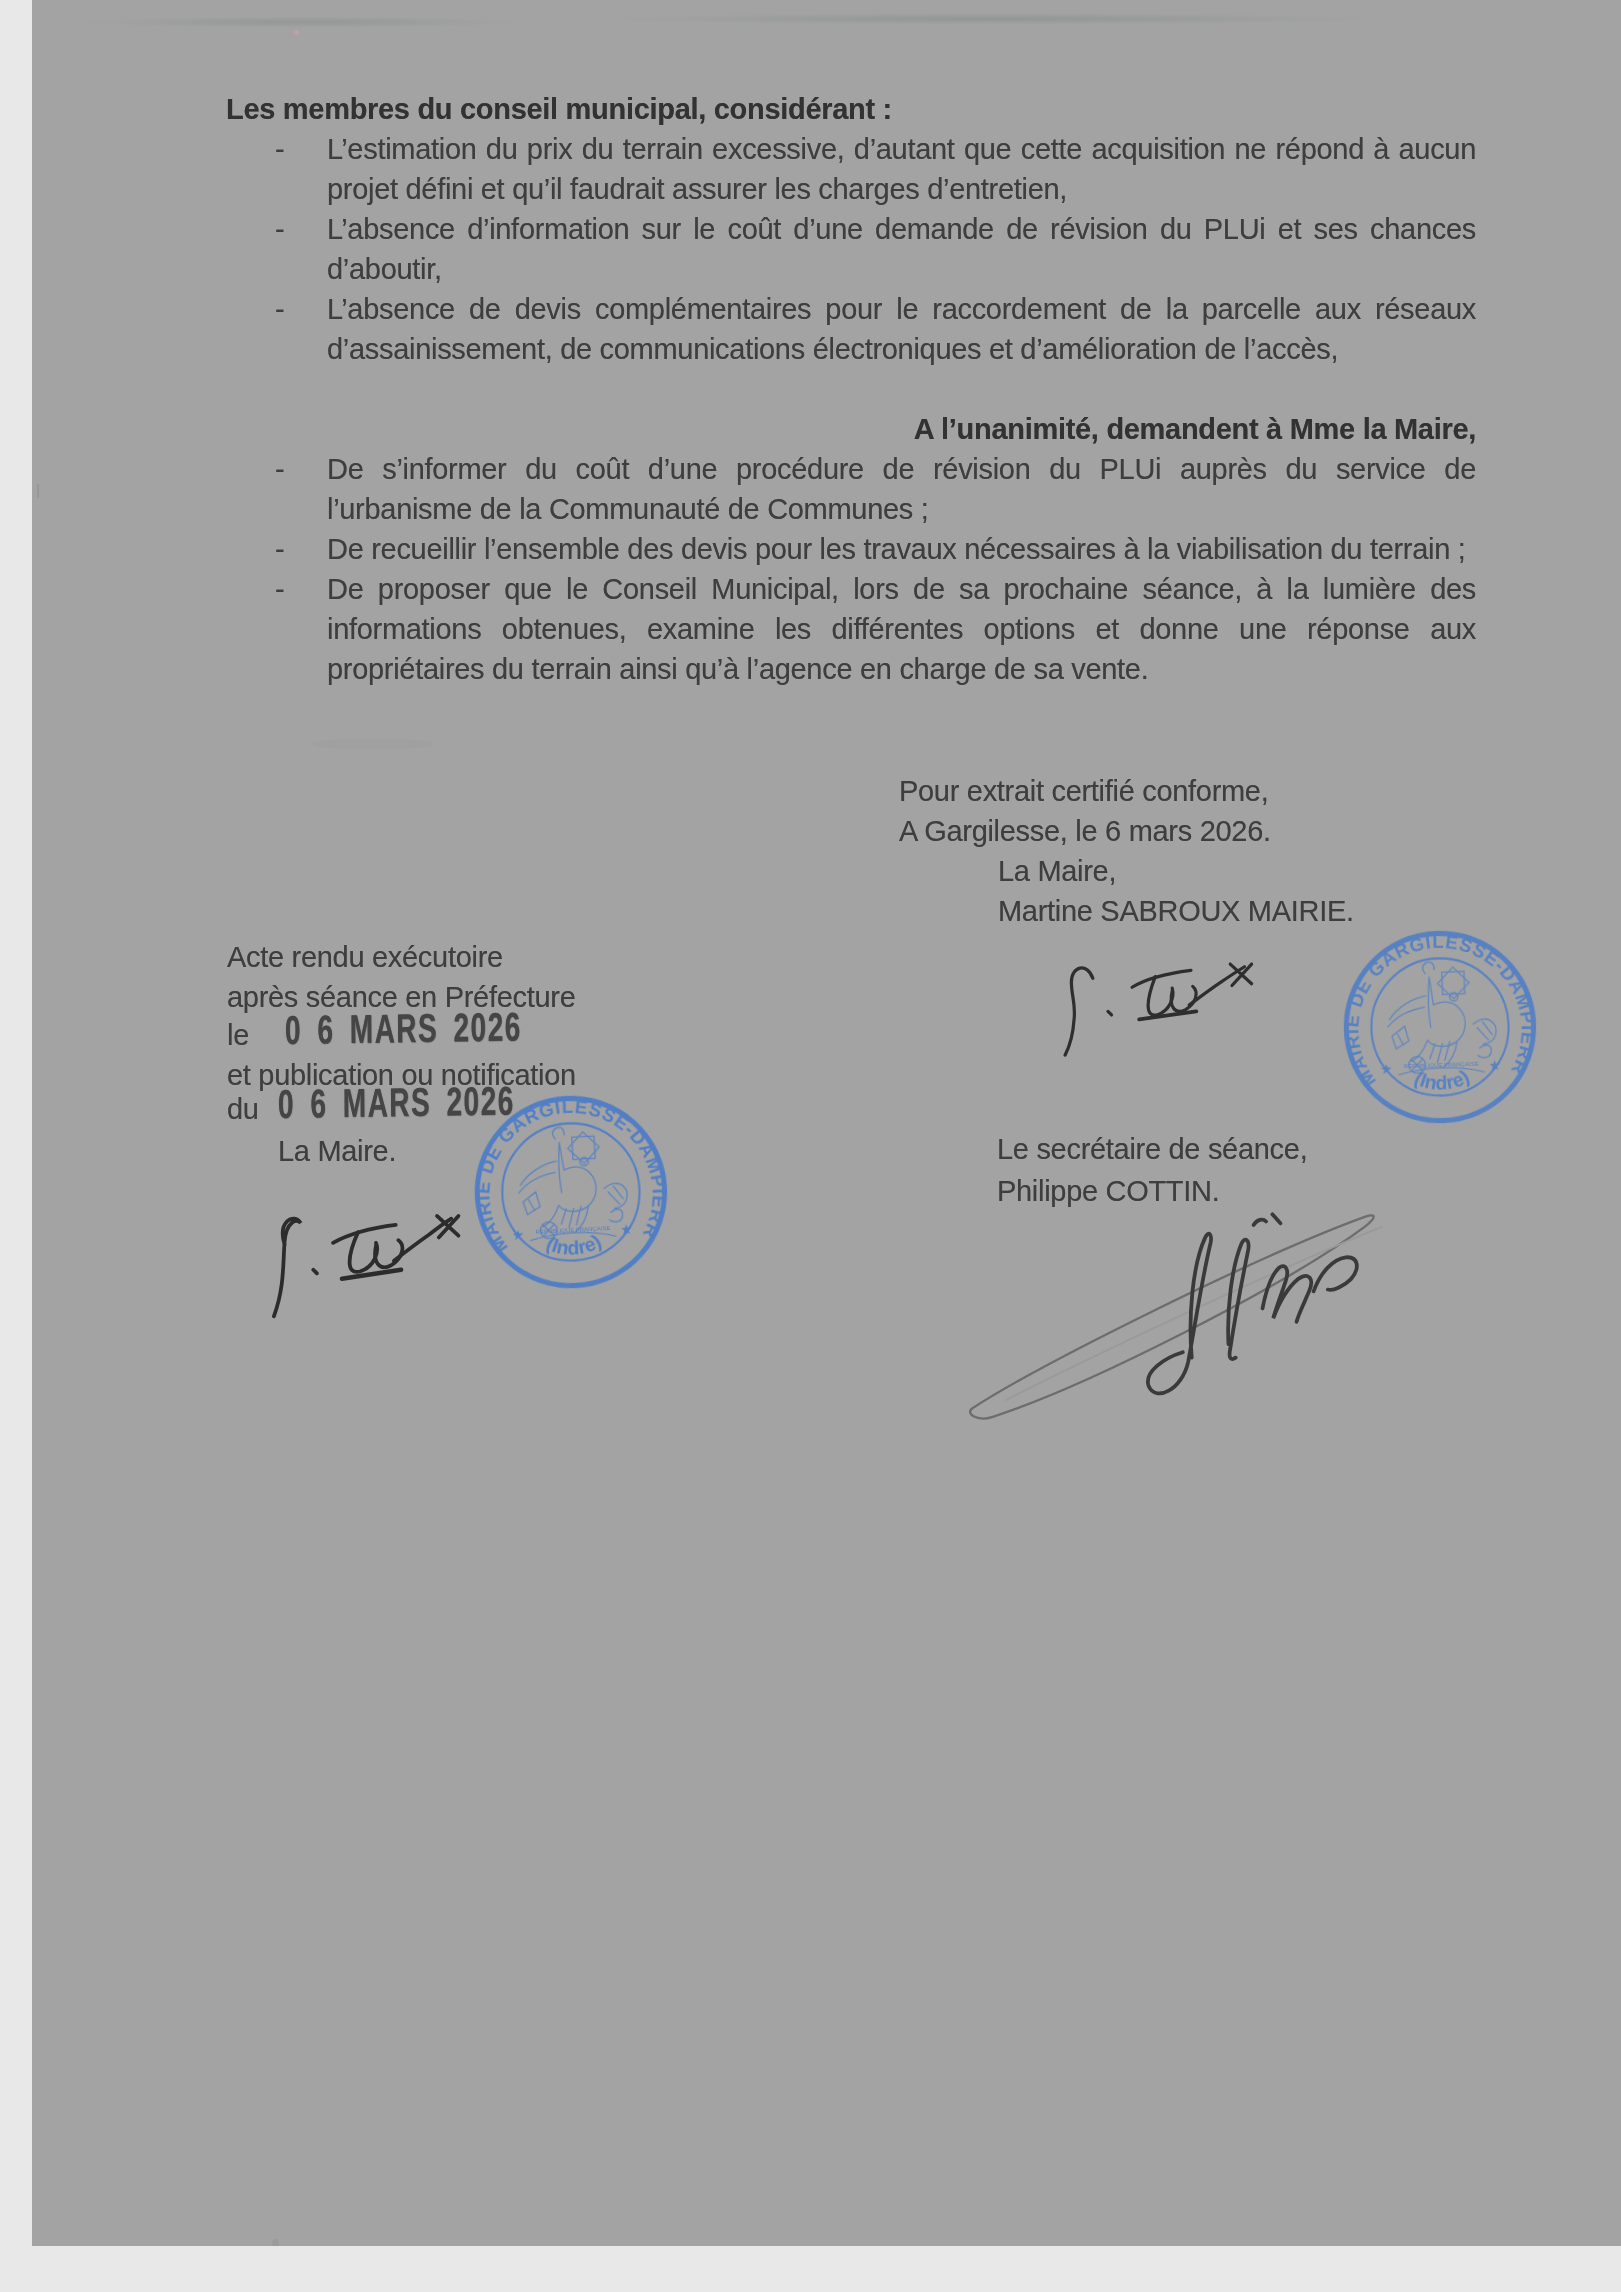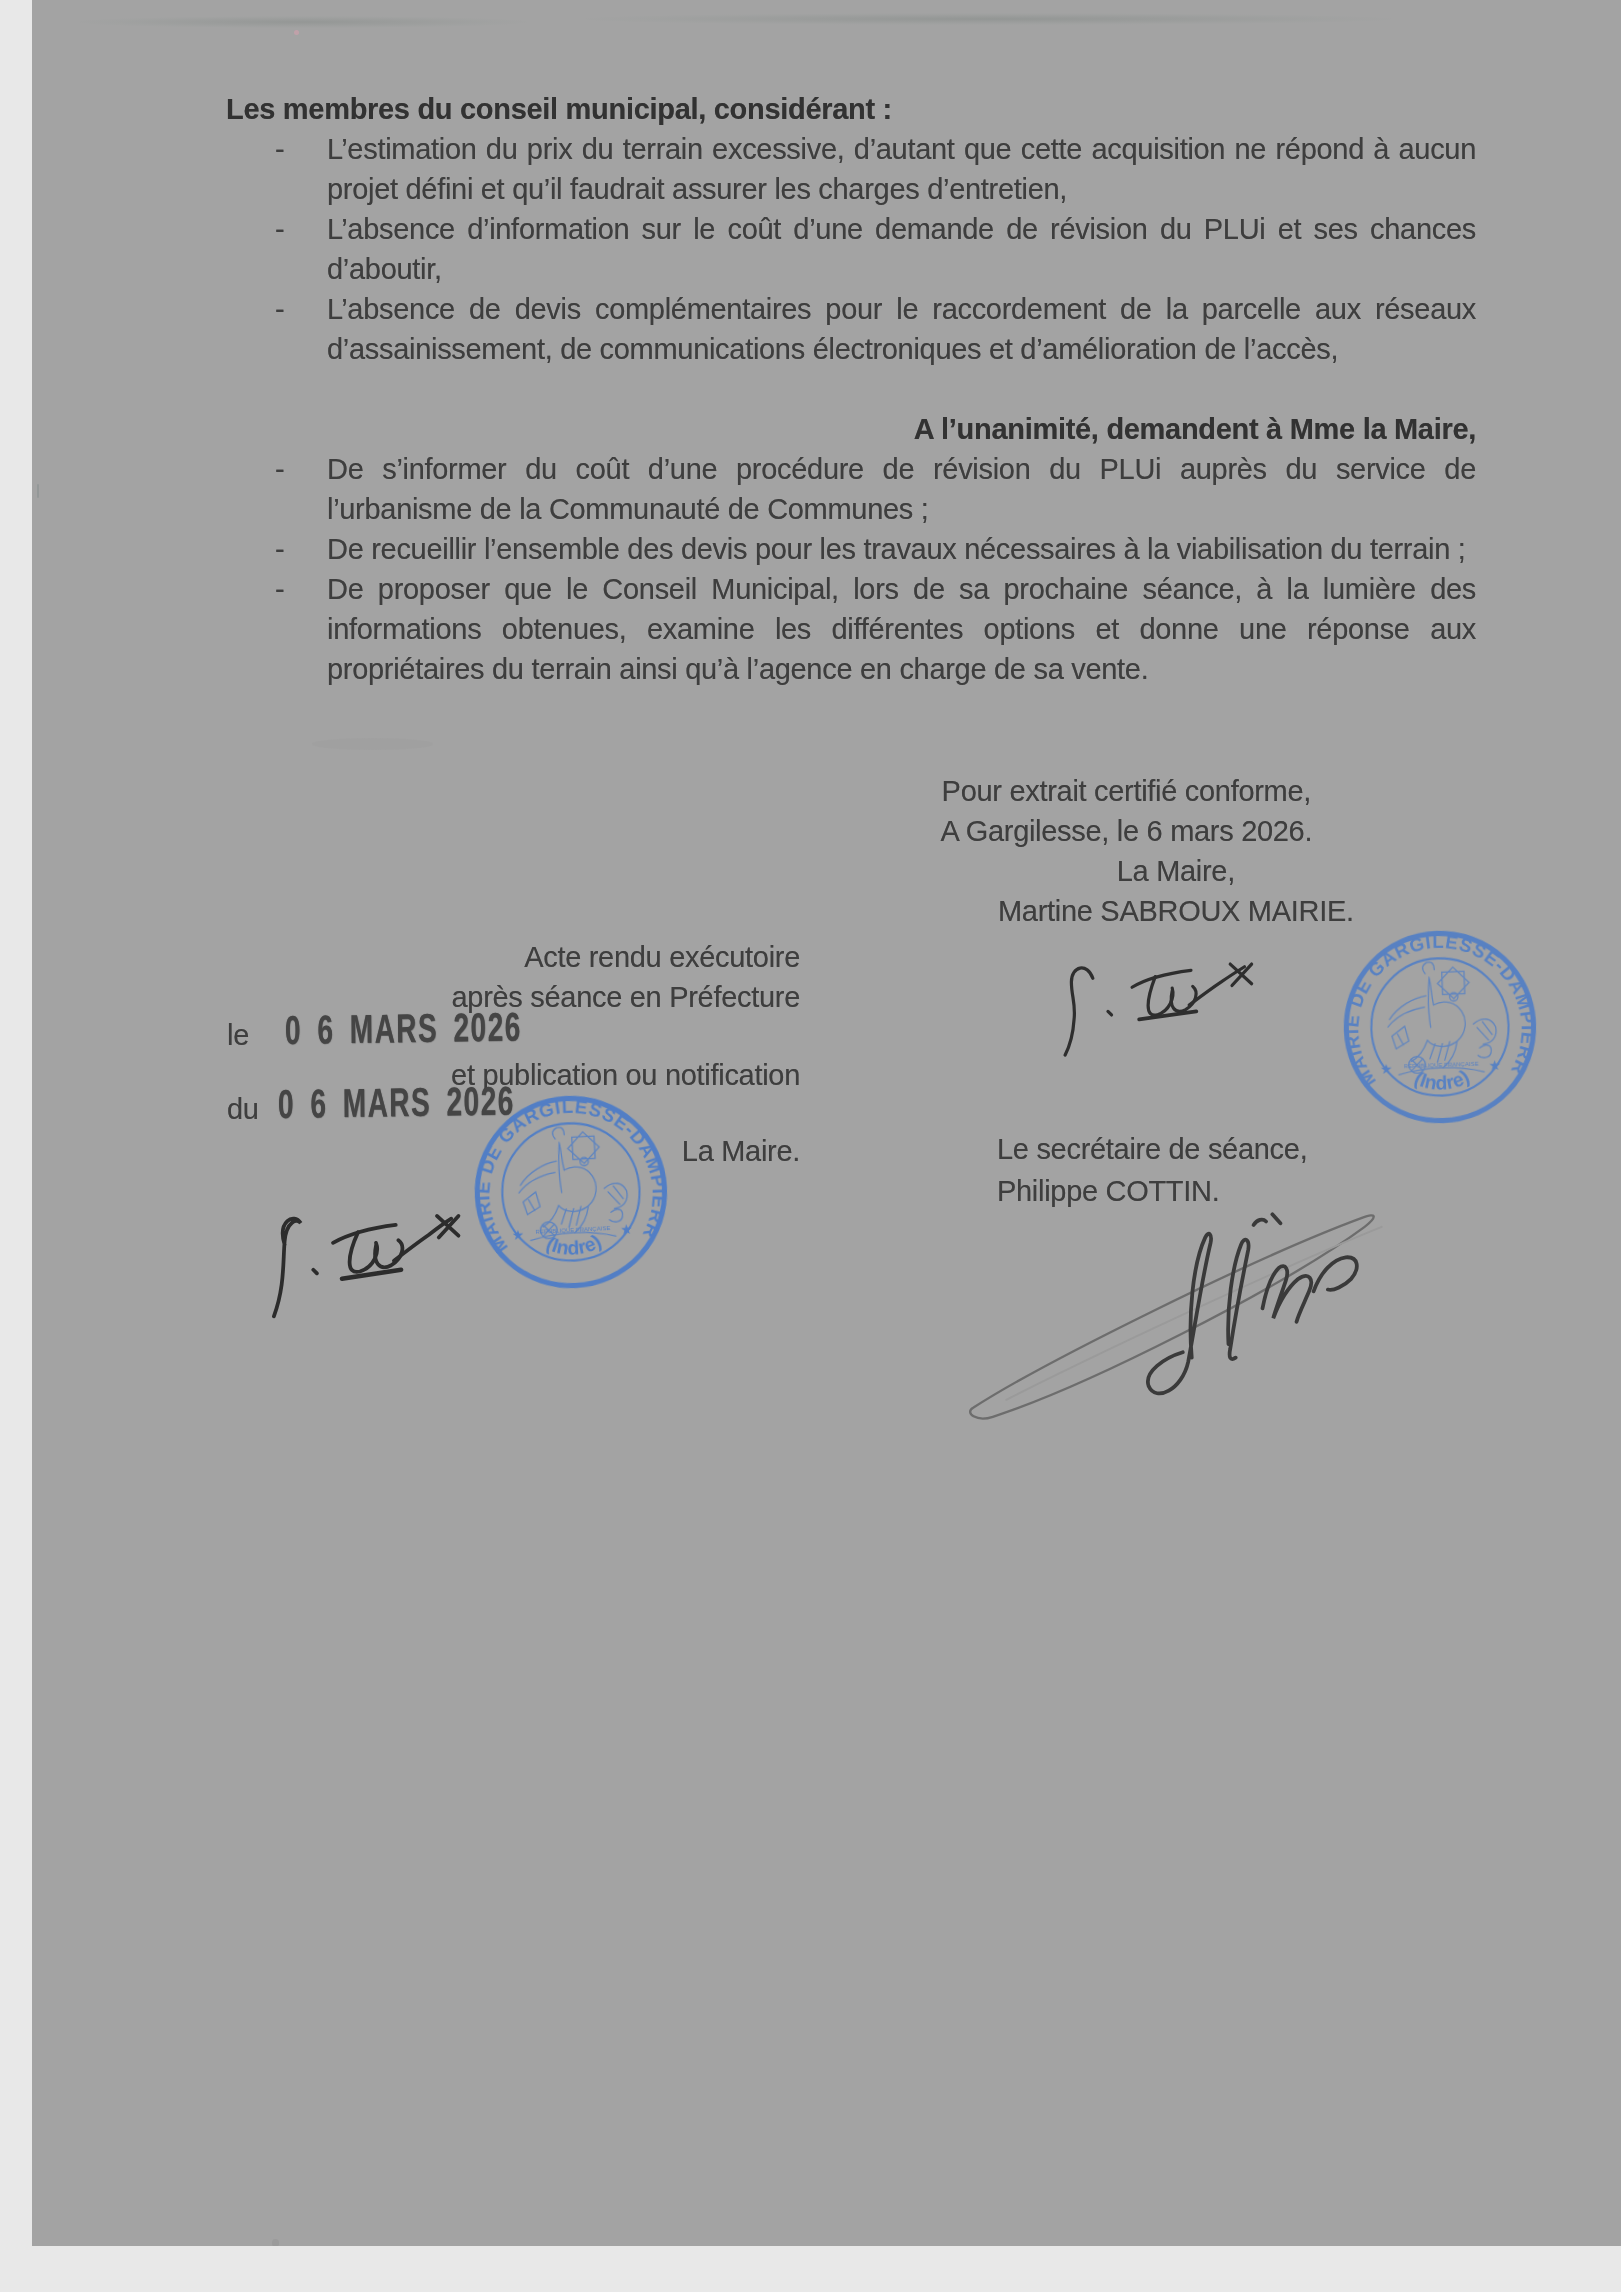--- a/index.html
+++ b/index.html
@@ -37,30 +37,28 @@
   .heading.second{margin-top:40px;text-align:right;}
   .list{margin:0;}
   .item{position:relative;padding-left:101px;text-align:justify;}
   .dash{position:absolute;left:49px;top:0;}
 
   
   .cert{
     position:absolute;left:867px;top:771px;
     font-size:29px;line-height:40px;letter-spacing:-0.3px;
     text-shadow:0 0 0.5px rgba(62,62,62,0.55);
-    text-align:center;
   }
   .cert .indent{margin-left:99px;}
 
   
   .exec{
     position:absolute;left:195px;top:937px;width:573px;
     font-size:29px;line-height:40px;letter-spacing:-0.3px;
     text-shadow:0 0 0.5px rgba(62,62,62,0.55);
-    text-align:right;
   }
   .exec .row{display:flex;align-items:baseline;}
   .exec .row.r1{margin-top:-4.5px;gap:16px;}
   .exec .row.r2{margin-top:-7.2px;}
   .date-stamp{
     display:inline-block;
     font-weight:bold;font-size:36px;
     letter-spacing:1.8px;word-spacing:8px;
     color:#454545;
     transform:scale(0.78,1.12) rotate(-0.6deg);

